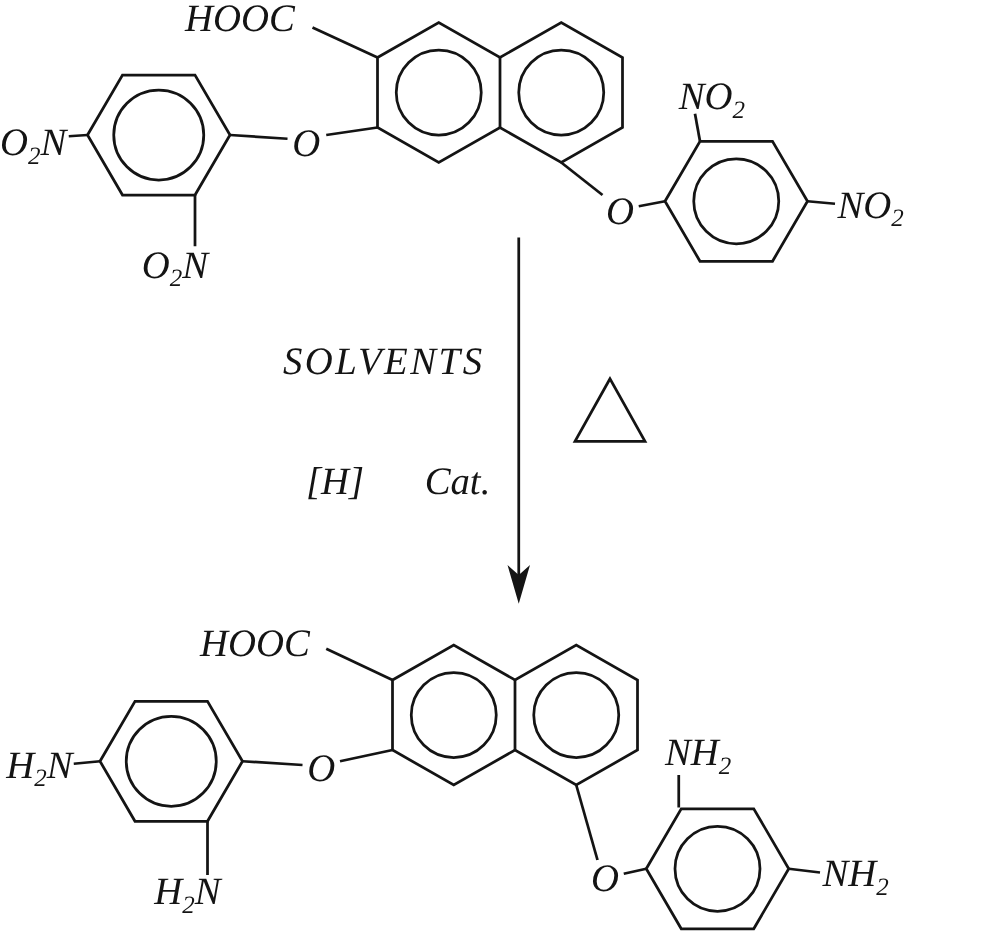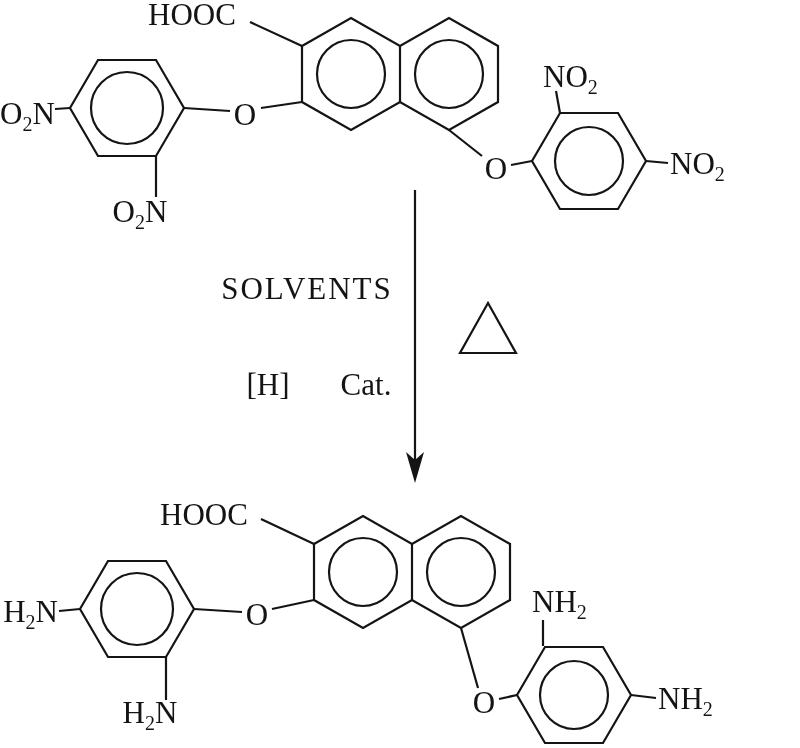--- a/index.html
+++ b/index.html
@@ -1,20 +1,21 @@
 <!DOCTYPE html>
 <html><head>
 <meta charset="utf-8">
 <style>
   html, body { margin: 0; padding: 0; background: #ffffff; }
   .scan {
     position: relative;
     width: 800px; height: 748px;
     background: #ffffff;
     overflow: hidden;
+    font-style: italic;
   }
   svg { display: block; }
   svg .stroke {
     stroke: #141414;
     stroke-width: 2.2;
     fill: none;
     stroke-linecap: butt;
     stroke-linejoin: miter;
   }
   svg text {

